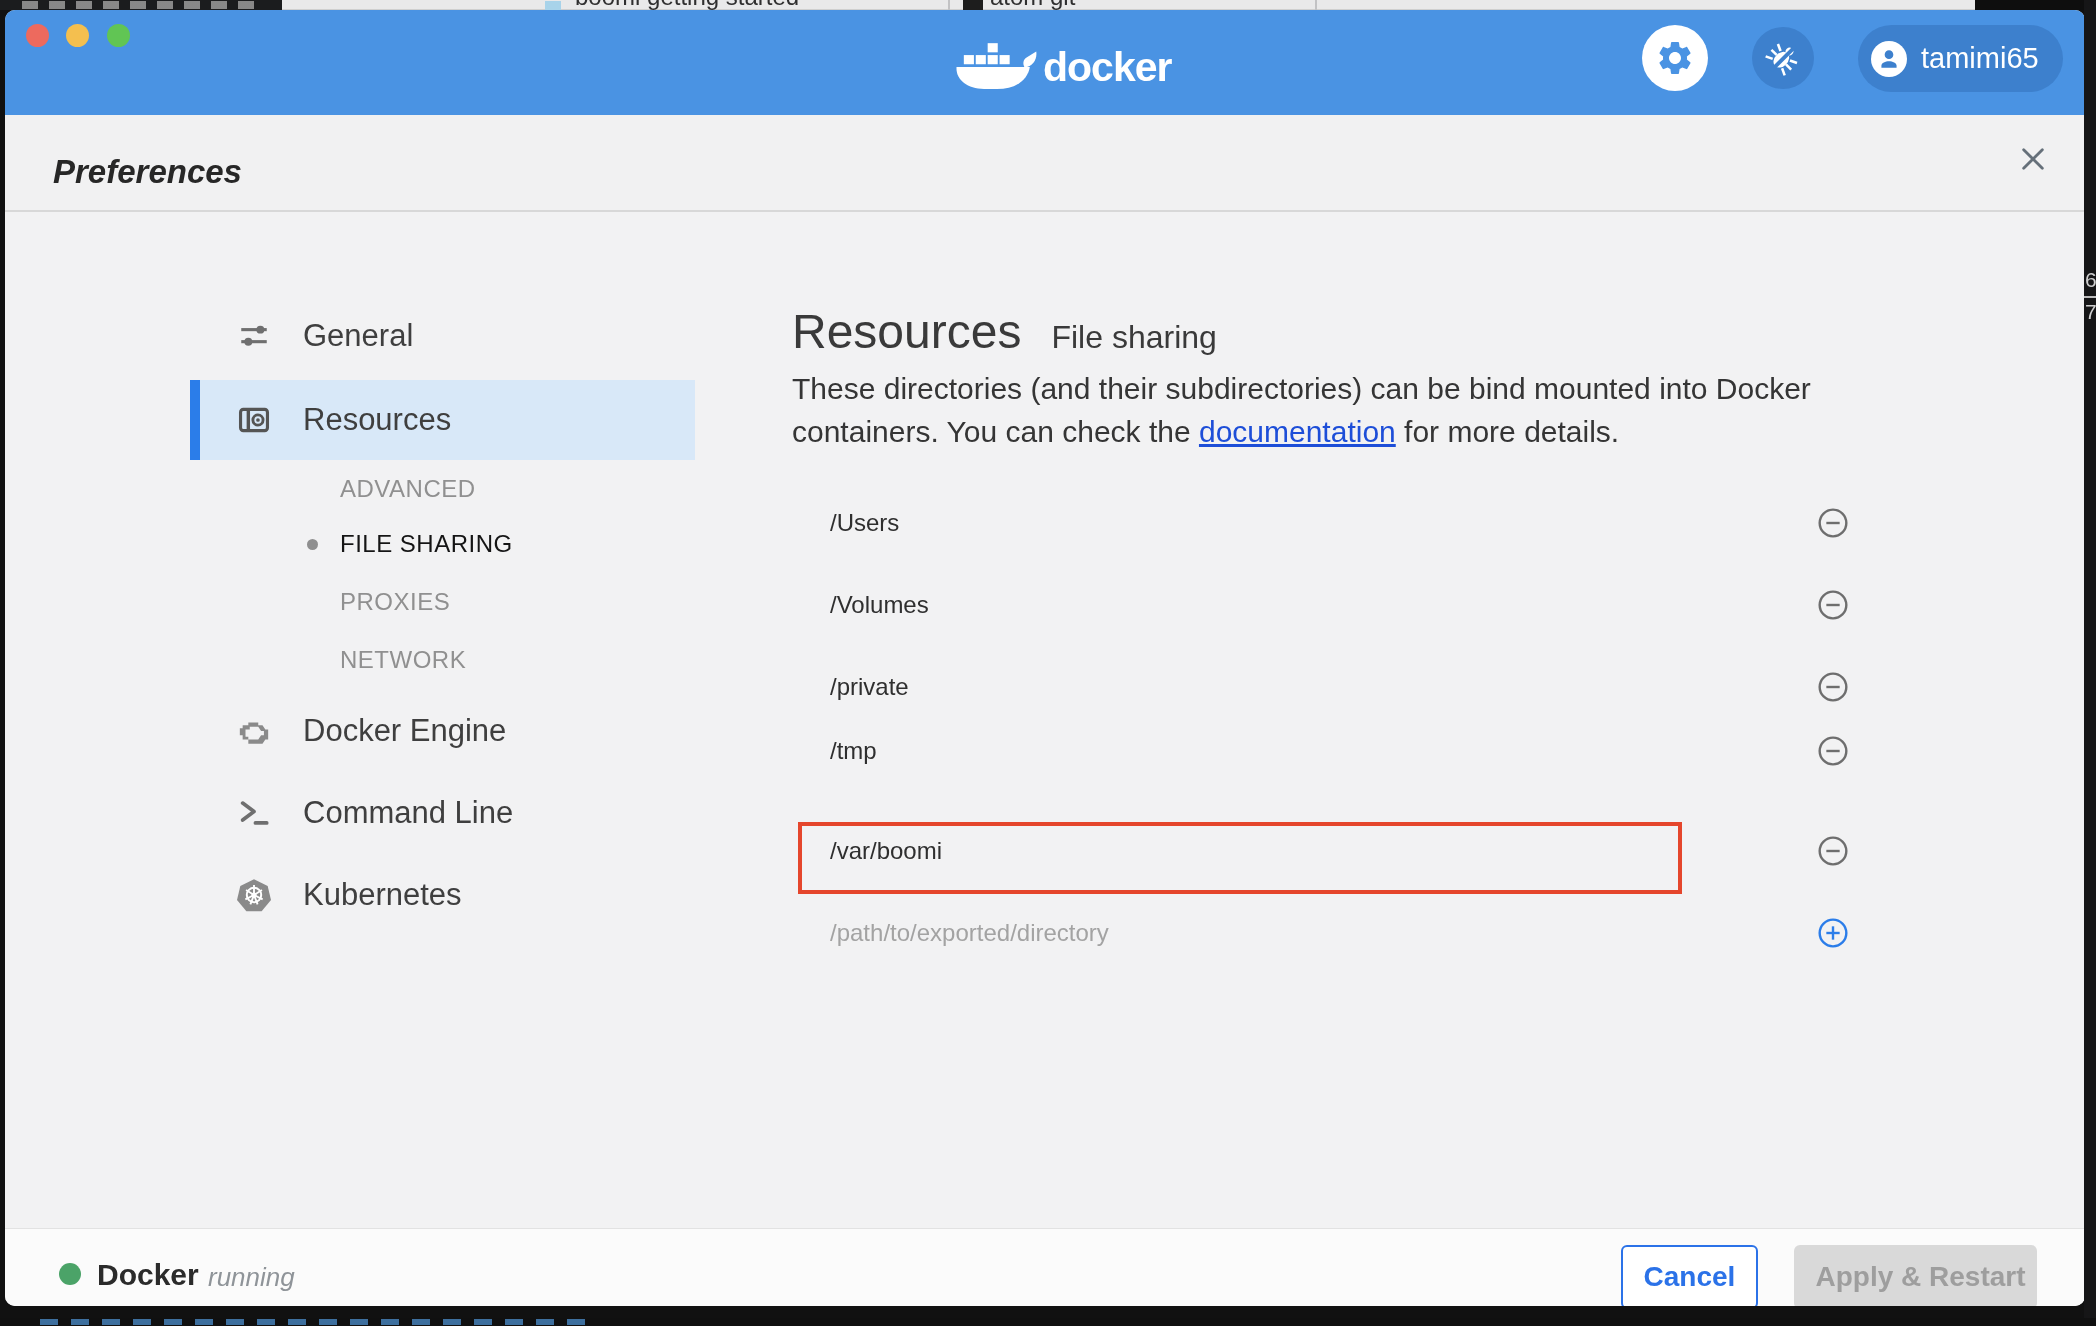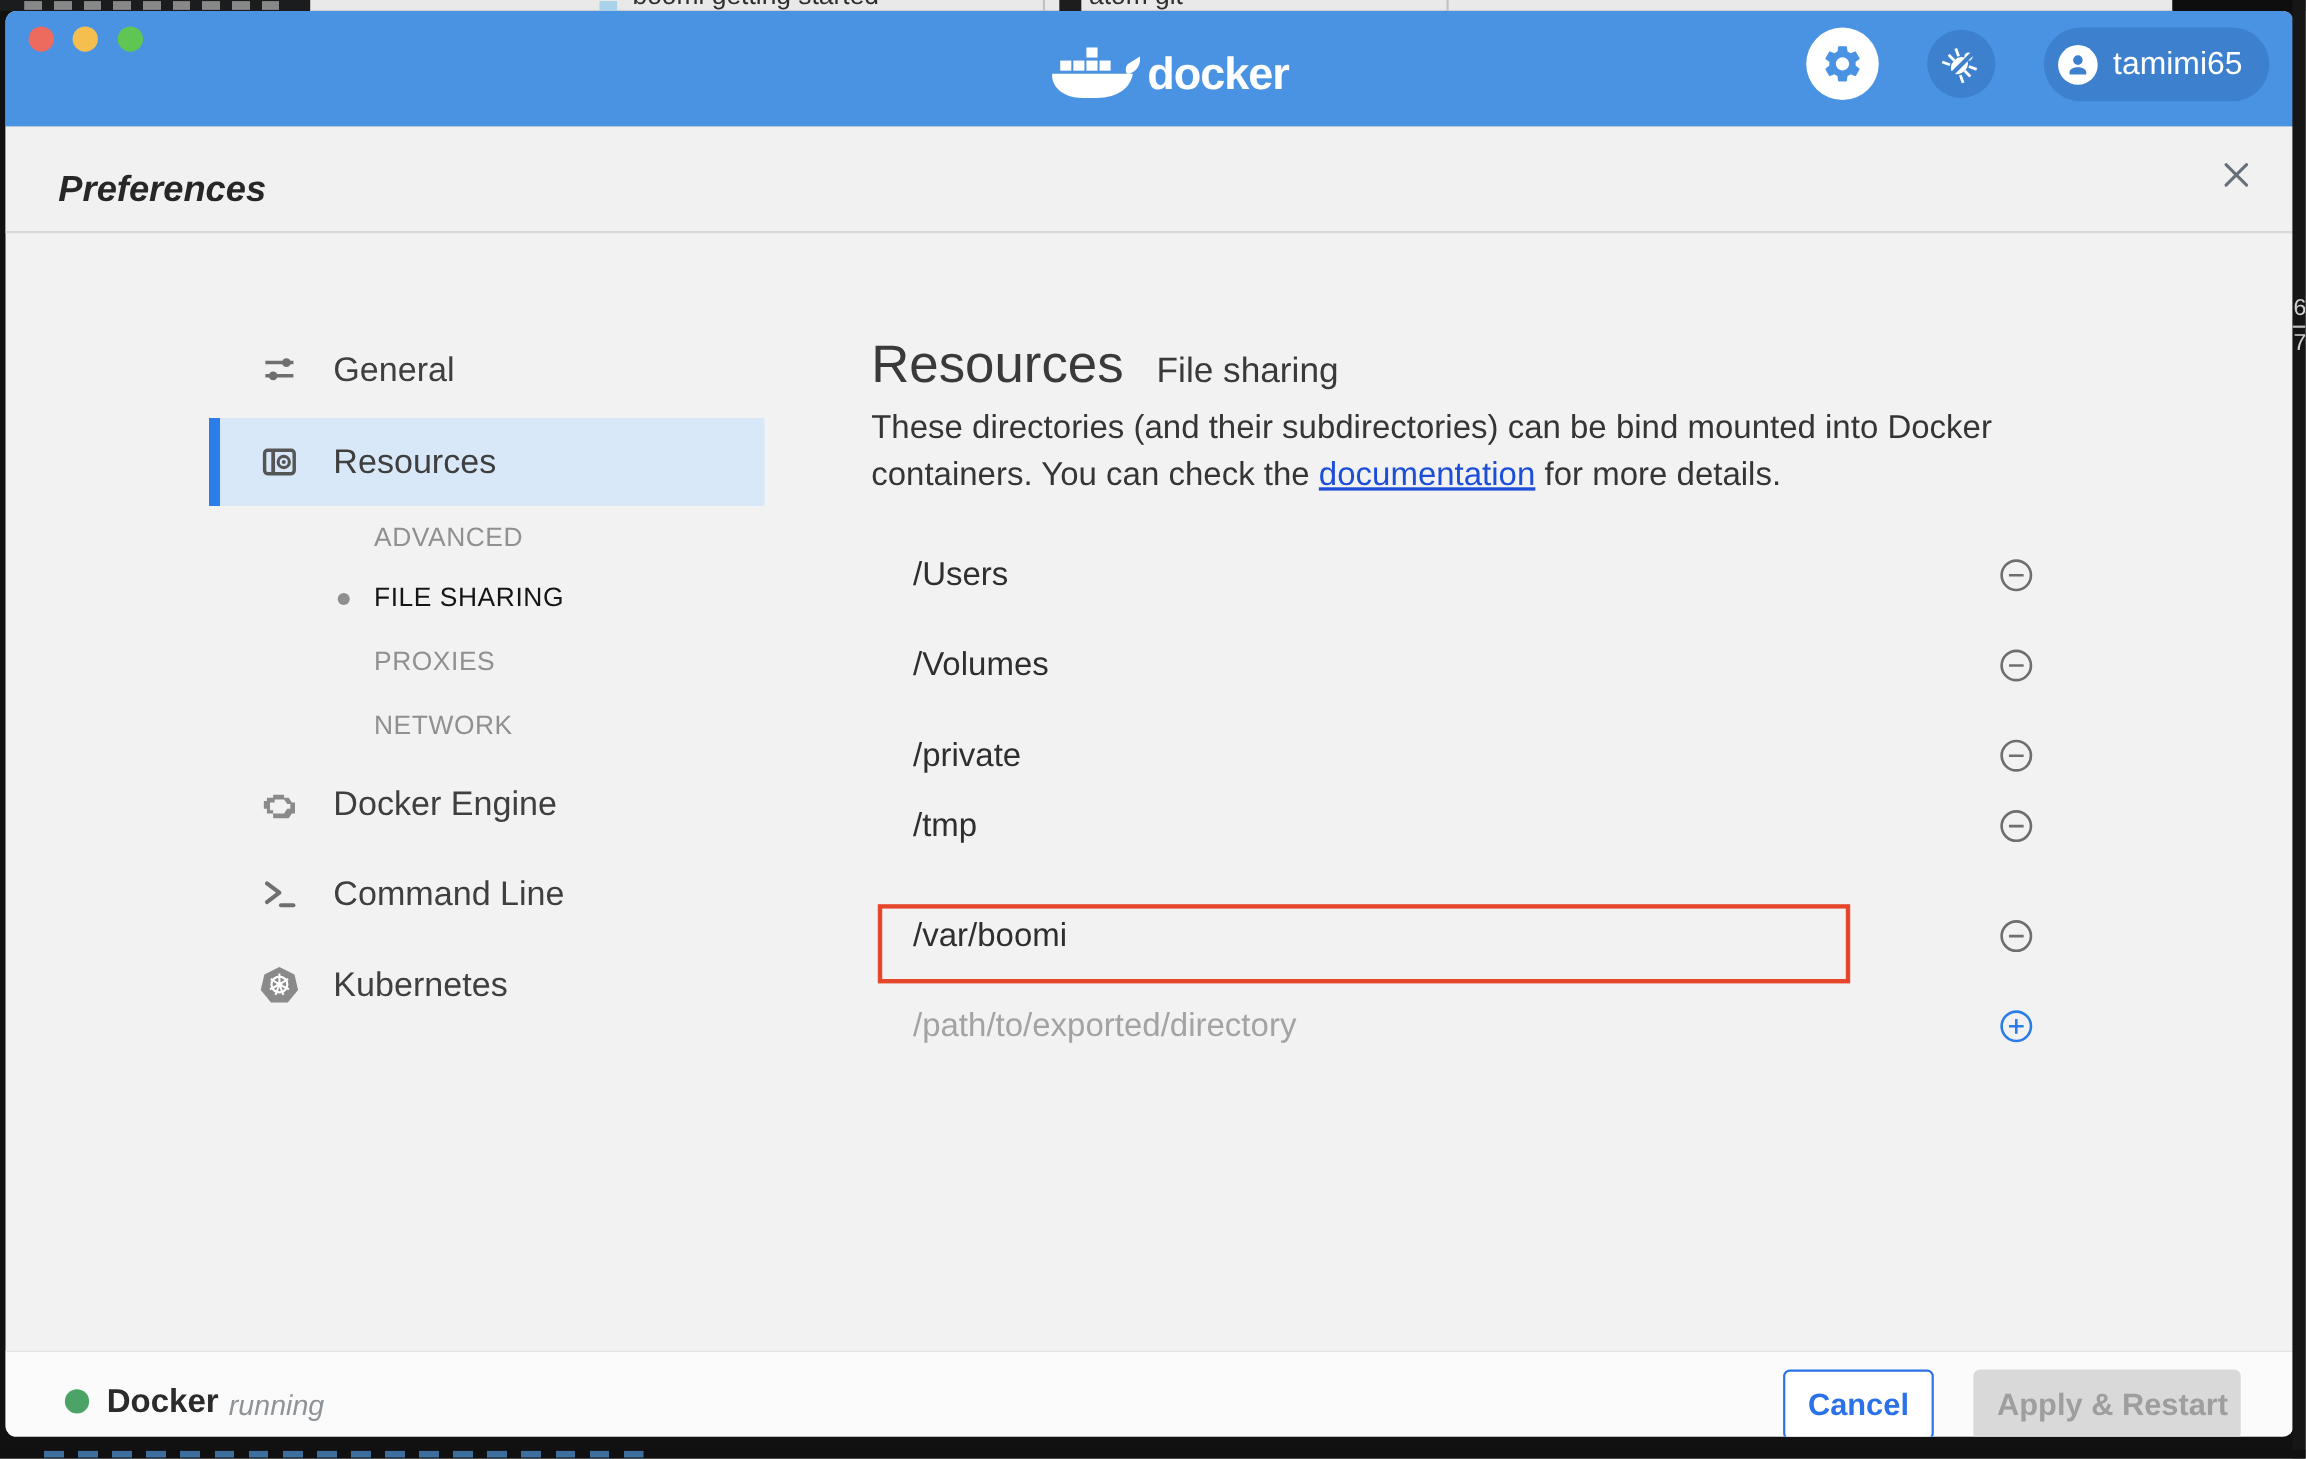--- a/index.html
+++ b/index.html
@@ -69,21 +69,21 @@
   
   #heading-row { left:787px; top:294px; display:flex; align-items:baseline; }
   .h1 { font-size:48px; color:#3a3a3a; font-weight:400; }
   .h2 { font-size:32px; color:#3a3a3a; margin-left:30px; }
   #desc { left:787px; top:357px; font-size:30px; line-height:43px; color:#353535; white-space:nowrap; }
   #desc a { color:#1d4ed8; text-decoration:underline; cursor:pointer; }
 
   #pathlist { left:785px; top:472px; width:1078px; }
   .prow { position:absolute; left:0; width:1078px; height:82px; }
   .ptext { position:absolute; left:40px; top:0; height:82px; line-height:82px;
-           font-size:30px; color:#2f2f2f; }
+           font-size:24px; color:#2f2f2f; }
   .ptext.placeholder { color:#a3a3a3; }
   .rowbtn { position:absolute; left:1027px; top:25px; width:32px; height:32px; cursor:pointer; }
   #redbox { left:8px; top:340px; width:884px; height:72px; border:4px solid #e5462c; pointer-events:none; }
 
   
   #footer { left:0; top:1218px; width:2080px; height:90px; background:#fbfbfb; border-top:1px solid #e2e2e2; }
   .statusdot { left:54px; top:34px; width:22px; height:22px; border-radius:50%; background:#4ba368; }
   .appname { left:92px; top:29px; font-size:30px; font-weight:700; color:#2b2b2b; }
   .appstate { left:203px; top:33px; font-size:26px; font-style:italic; color:#8f9499; }
   .btn { top:16px; height:64px; border-radius:6px; font-size:28px; font-weight:600;

